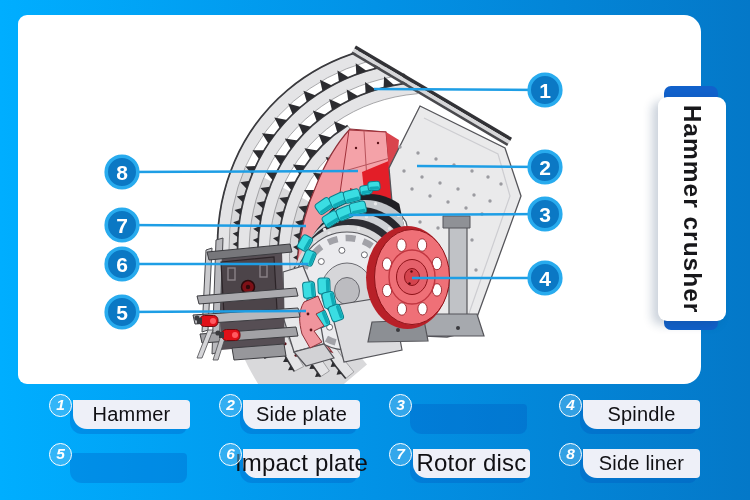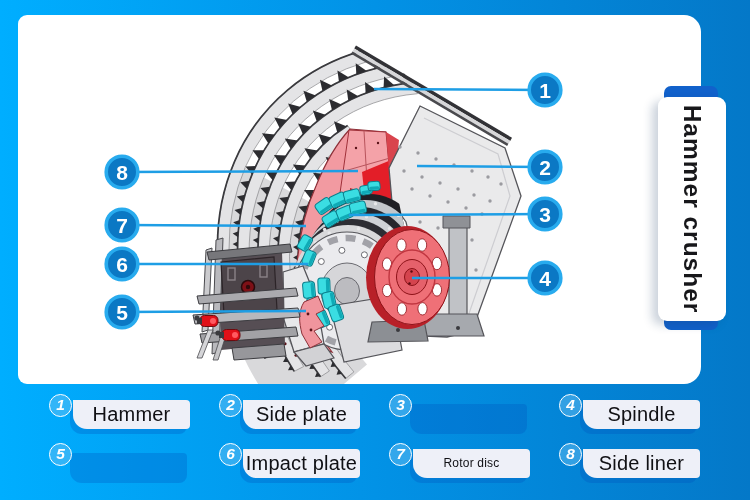--- a/index.html
+++ b/index.html
@@ -444,30 +444,30 @@
 </div>
     <div class="fitem" style="left:49px;top:437.0px">
 <div class="fshadow"></div>
 <div class="fcirc">
         <span>5</span>
       </div>
 </div>
     <div class="fitem" style="left:219px;top:437.0px">
 <div class="fshadow"></div>
 <div class="frect">
-        <span style="font-size:20px;">Impact plate</span>
+        <span style="font-size:24px;">Impact plate</span>
       </div>
 <div class="fcirc">
         <span>6</span>
       </div>
 </div>
     <div class="fitem" style="left:389px;top:437.0px">
 <div class="fshadow"></div>
 <div class="frect">
-        <span style="font-size:12px;">Rotor disc</span>
+        <span style="font-size:24px;">Rotor disc</span>
       </div>
 <div class="fcirc">
         <span>7</span>
       </div>
 </div>
     <div class="fitem" style="left:559px;top:437.0px">
 <div class="fshadow"></div>
 <div class="frect">
         <span style="font-size:20px;">Side liner</span>
       </div>

